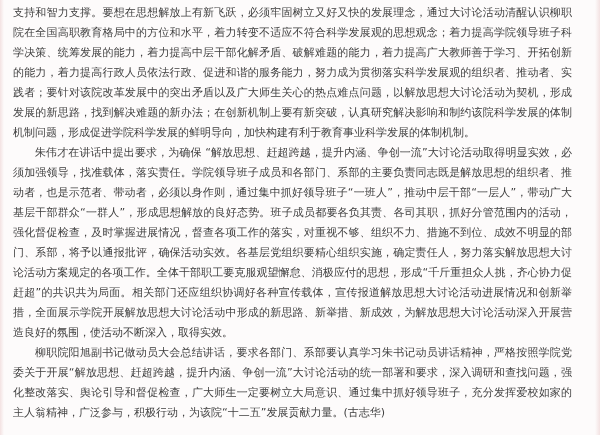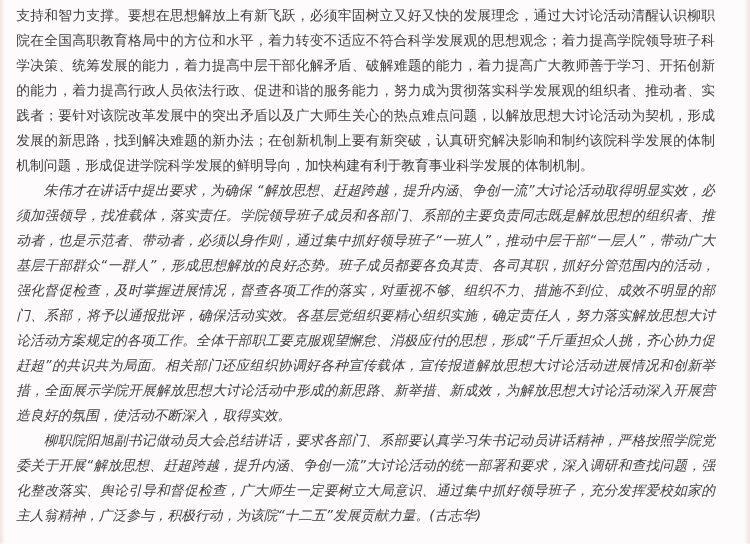--- a/index.html
+++ b/index.html
@@ -25,21 +25,20 @@
     color: #404040;
     text-align: justify;
     text-justify: inter-ideograph;
     word-break: break-all;
   }
   .article p {
     margin: 0;
   }
   .article p.indented {
     text-indent: 2em;
-    font-style: italic;
   }
 </style>
 </head>
 <body>
 
 <div class="article">
   <p>支持和智力支撑。要想在思想解放上有新飞跃，必须牢固树立又好又快的发展理念，通过大讨论活动清醒认识柳职院在全国高职教育格局中的方位和水平，着力转变不适应不符合科学发展观的思想观念；着力提高学院领导班子科学决策、统筹发展的能力，着力提高中层干部化解矛盾、破解难题的能力，着力提高广大教师善于学习、开拓创新的能力，着力提高行政人员依法行政、促进和谐的服务能力，努力成为贯彻落实科学发展观的组织者、推动者、实践者；要针对该院改革发展中的突出矛盾以及广大师生关心的热点难点问题，以解放思想大讨论活动为契机，形成发展的新思路，找到解决难题的新办法；在创新机制上要有新突破，认真研究解决影响和制约该院科学发展的体制机制问题，形成促进学院科学发展的鲜明导向，加快构建有利于教育事业科学发展的体制机制。</p>
   <p class="indented">朱伟才在讲话中提出要求，为确保 “解放思想、赶超跨越，提升内涵、争创一流”大讨论活动取得明显实效，必须加强领导，找准载体，落实责任。学院领导班子成员和各部门、系部的主要负责同志既是解放思想的组织者、推动者，也是示范者、带动者，必须以身作则，通过集中抓好领导班子“一班人”，推动中层干部“一层人”，带动广大基层干部群众“一群人”，形成思想解放的良好态势。班子成员都要各负其责、各司其职，抓好分管范围内的活动，强化督促检查，及时掌握进展情况，督查各项工作的落实，对重视不够、组织不力、措施不到位、成效不明显的部门、系部，将予以通报批评，确保活动实效。各基层党组织要精心组织实施，确定责任人，努力落实解放思想大讨论活动方案规定的各项工作。全体干部职工要克服观望懈怠、消极应付的思想，形成“千斤重担众人挑，齐心协力促赶超”的共识共为局面。相关部门还应组织协调好各种宣传载体，宣传报道解放思想大讨论活动进展情况和创新举措，全面展示学院开展解放思想大讨论活动中形成的新思路、新举措、新成效，为解放思想大讨论活动深入开展营造良好的氛围，使活动不断深入，取得实效。</p>
   <p class="indented"><span>柳职院阳旭副书记做动员大会总结讲话，要求各部门、系部要认真学习朱书记动员讲话精神，严格按照学院党委关于开展“解放思想、赶超跨越，提升内涵、争创一流”大讨论活动的统一部署和要求，深入调研和查找问题，强化整改落实、舆论引导和督促检查，广大师生一定要树立大局意识、通过集中抓好领导班子，充分发挥爱校如家的主人翁精神，广泛参与，积极行动，为该院“十二五”发展贡献力量。</span><span>(古志华)</span></p>
 </div>

